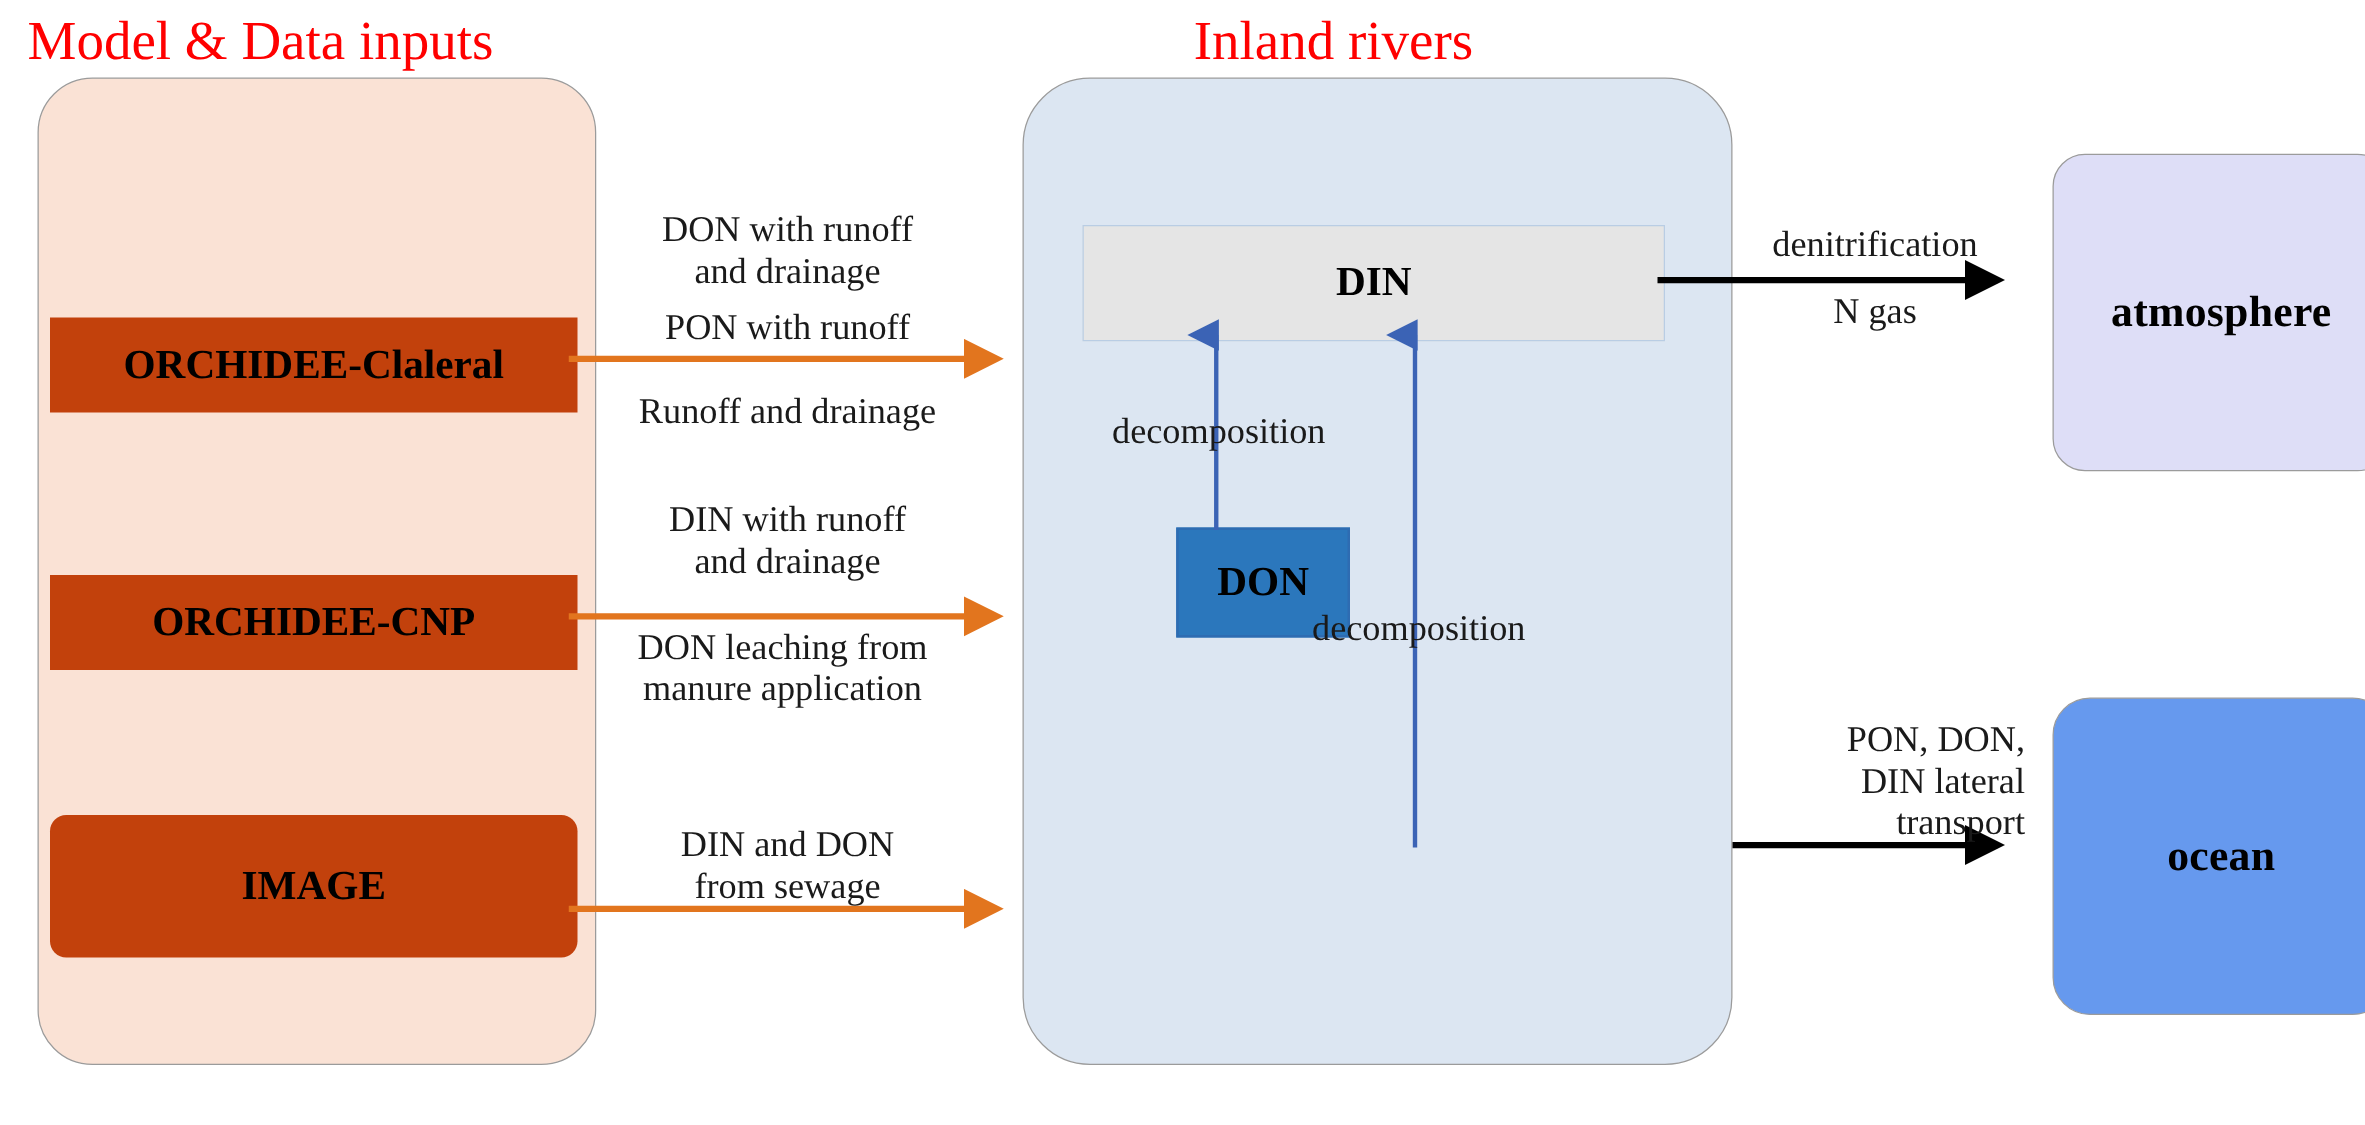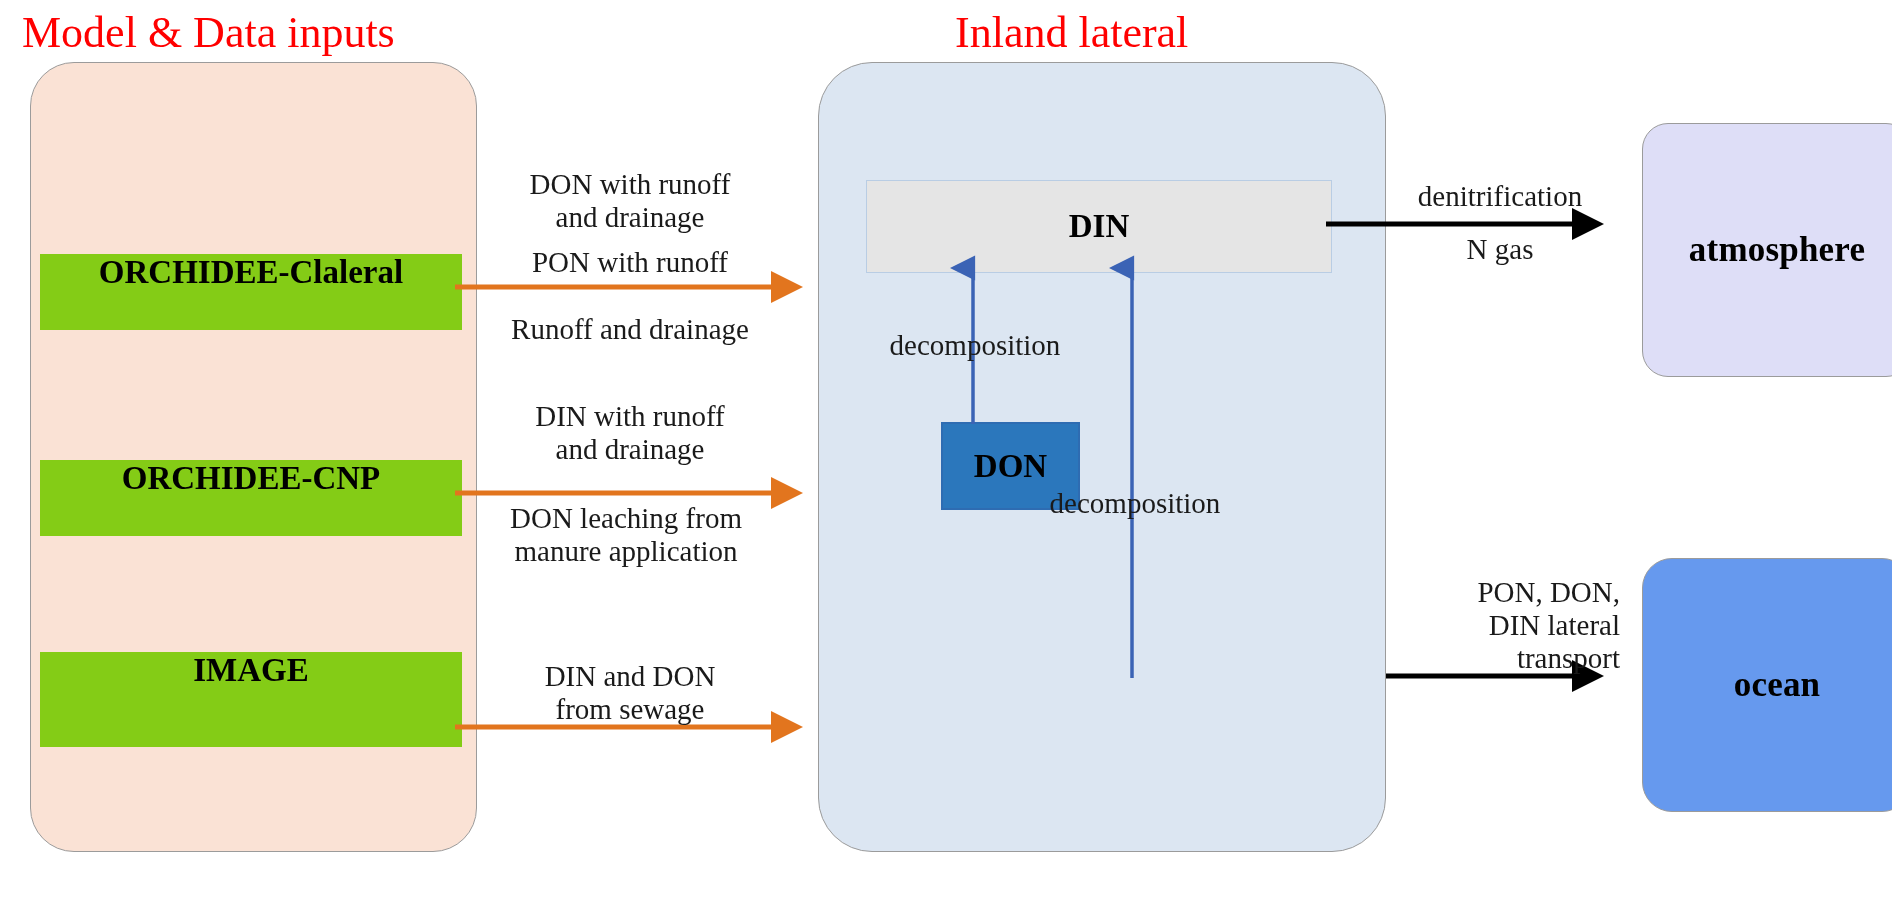--- a/index.html
+++ b/index.html
@@ -54,24 +54,24 @@
     font-weight: bold;
     font-size: 35px;
     color: #000000;
     letter-spacing: 0.2px;
   }
   .box-atmosphere { background: #DEDEF7; }
   .box-ocean { background: #6699EE; }
 
   
   .model-box {
-    background: #84cc16;
+    background: #c2410c;
     box-sizing: border-box;
     display: flex;
-    align-items: flex-start;
+    align-items: center;
     justify-content: center;
   }
   .model-box .model-label {
     font-weight: bold;
     font-size: 33px;
     color: #000000;
   }
 
   
   .pool-box {
@@ -107,33 +107,33 @@
   
   .arrow-svg { display: block; overflow: visible; }
 </style>
 </head>
 <body>
 
 <div id="canvas">
 
   <div class="abs section-title" style="left:22px; top:10px;">Model &amp; Data inputs</div>
 
-  <div class="abs section-title" style="left:955px; top:10px;">Inland lateral</div>
+  <div class="abs section-title" style="left:955px; top:10px;">Inland rivers</div>
 
   <div class="abs panel panel-inputs" style="left:30px; top:62px; width:447px; height:790px;"></div>
 
   <div class="abs model-box" style="left:40px; top:254px; width:422px; height:76px;">
     <span class="model-label">ORCHIDEE-Claleral</span>
   </div>
 
   <div class="abs model-box" style="left:40px; top:460px; width:422px; height:76px;">
     <span class="model-label">ORCHIDEE-CNP</span>
   </div>
 
-  <div class="abs model-box" style="left:40px; top:652px; width:422px; height:95px;">
+  <div class="abs model-box" style="left:40px; top:652px; width:422px; height:114px;border-radius:13px;">
     <span class="model-label">IMAGE</span>
   </div>
 
   <div class="abs panel panel-rivers" style="left:818px; top:62px; width:568px; height:790px;"></div>
 
   <div class="abs pool-box pool-din" style="left:866px; top:180px; width:466px; height:93px;">
     <span class="pool-label">DIN</span>
   </div>
 
   <div class="abs pool-box pool-don" style="left:907px; top:422px; width:139px; height:88px;">

